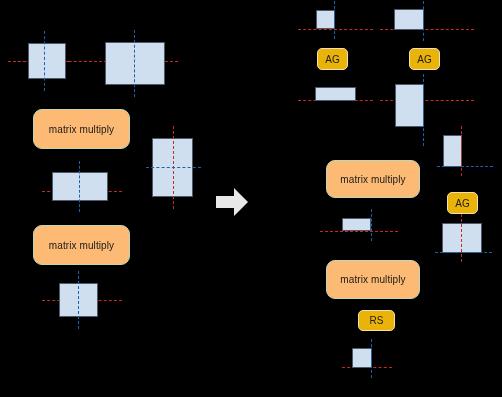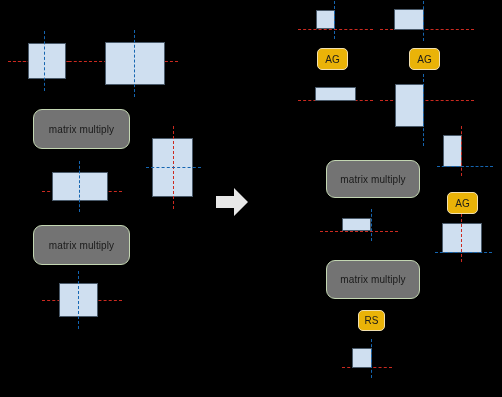--- a/index.html
+++ b/index.html
@@ -13,21 +13,21 @@
 
   .tensor{
     position:absolute;
     background:#cfdff0;
     border:1px solid #4a5a6a;
     box-sizing:border-box;
   }
 
   .op{
     position:absolute;
-    background:#737373;
+    background:#fdba74;
     border:1px solid #c3d6b2;
     border-radius:9px;
     box-sizing:border-box;
     display:flex;align-items:center;justify-content:center;
     color:#1a1a1a;
     font-size:10px;
     letter-spacing:.1px;
   }
 
   .badge{
@@ -138,21 +138,21 @@
     <div class="vline" style="left:371px;top:209px;height:32px;"></div>
 
     <div class="tensor" style="left:442px;top:223px;width:40px;height:30px;"></div>
     <div class="vline red" style="left:461px;top:214px;height:48px;"></div>
     <div class="hline blue" style="left:435px;top:252px;width:57px;"></div>
 
     <div class="op" style="left:326px;top:260px;width:94px;height:39px;">
       <span>matrix multiply</span>
     </div>
 
-    <div class="badge" style="left:358px;top:310px;width:27px;height:21px;">
+    <div class="badge" style="left:358px;top:310px;width:37px;height:21px;">
       <span>RS</span>
     </div>
 
     <div class="hline" style="left:342px;top:367px;width:50px;"></div>
     <div class="tensor" style="left:352px;top:348px;width:20px;height:20px;"></div>
     <div class="vline" style="left:371px;top:339px;height:39px;"></div>
   </div>
 
 </div>
 

